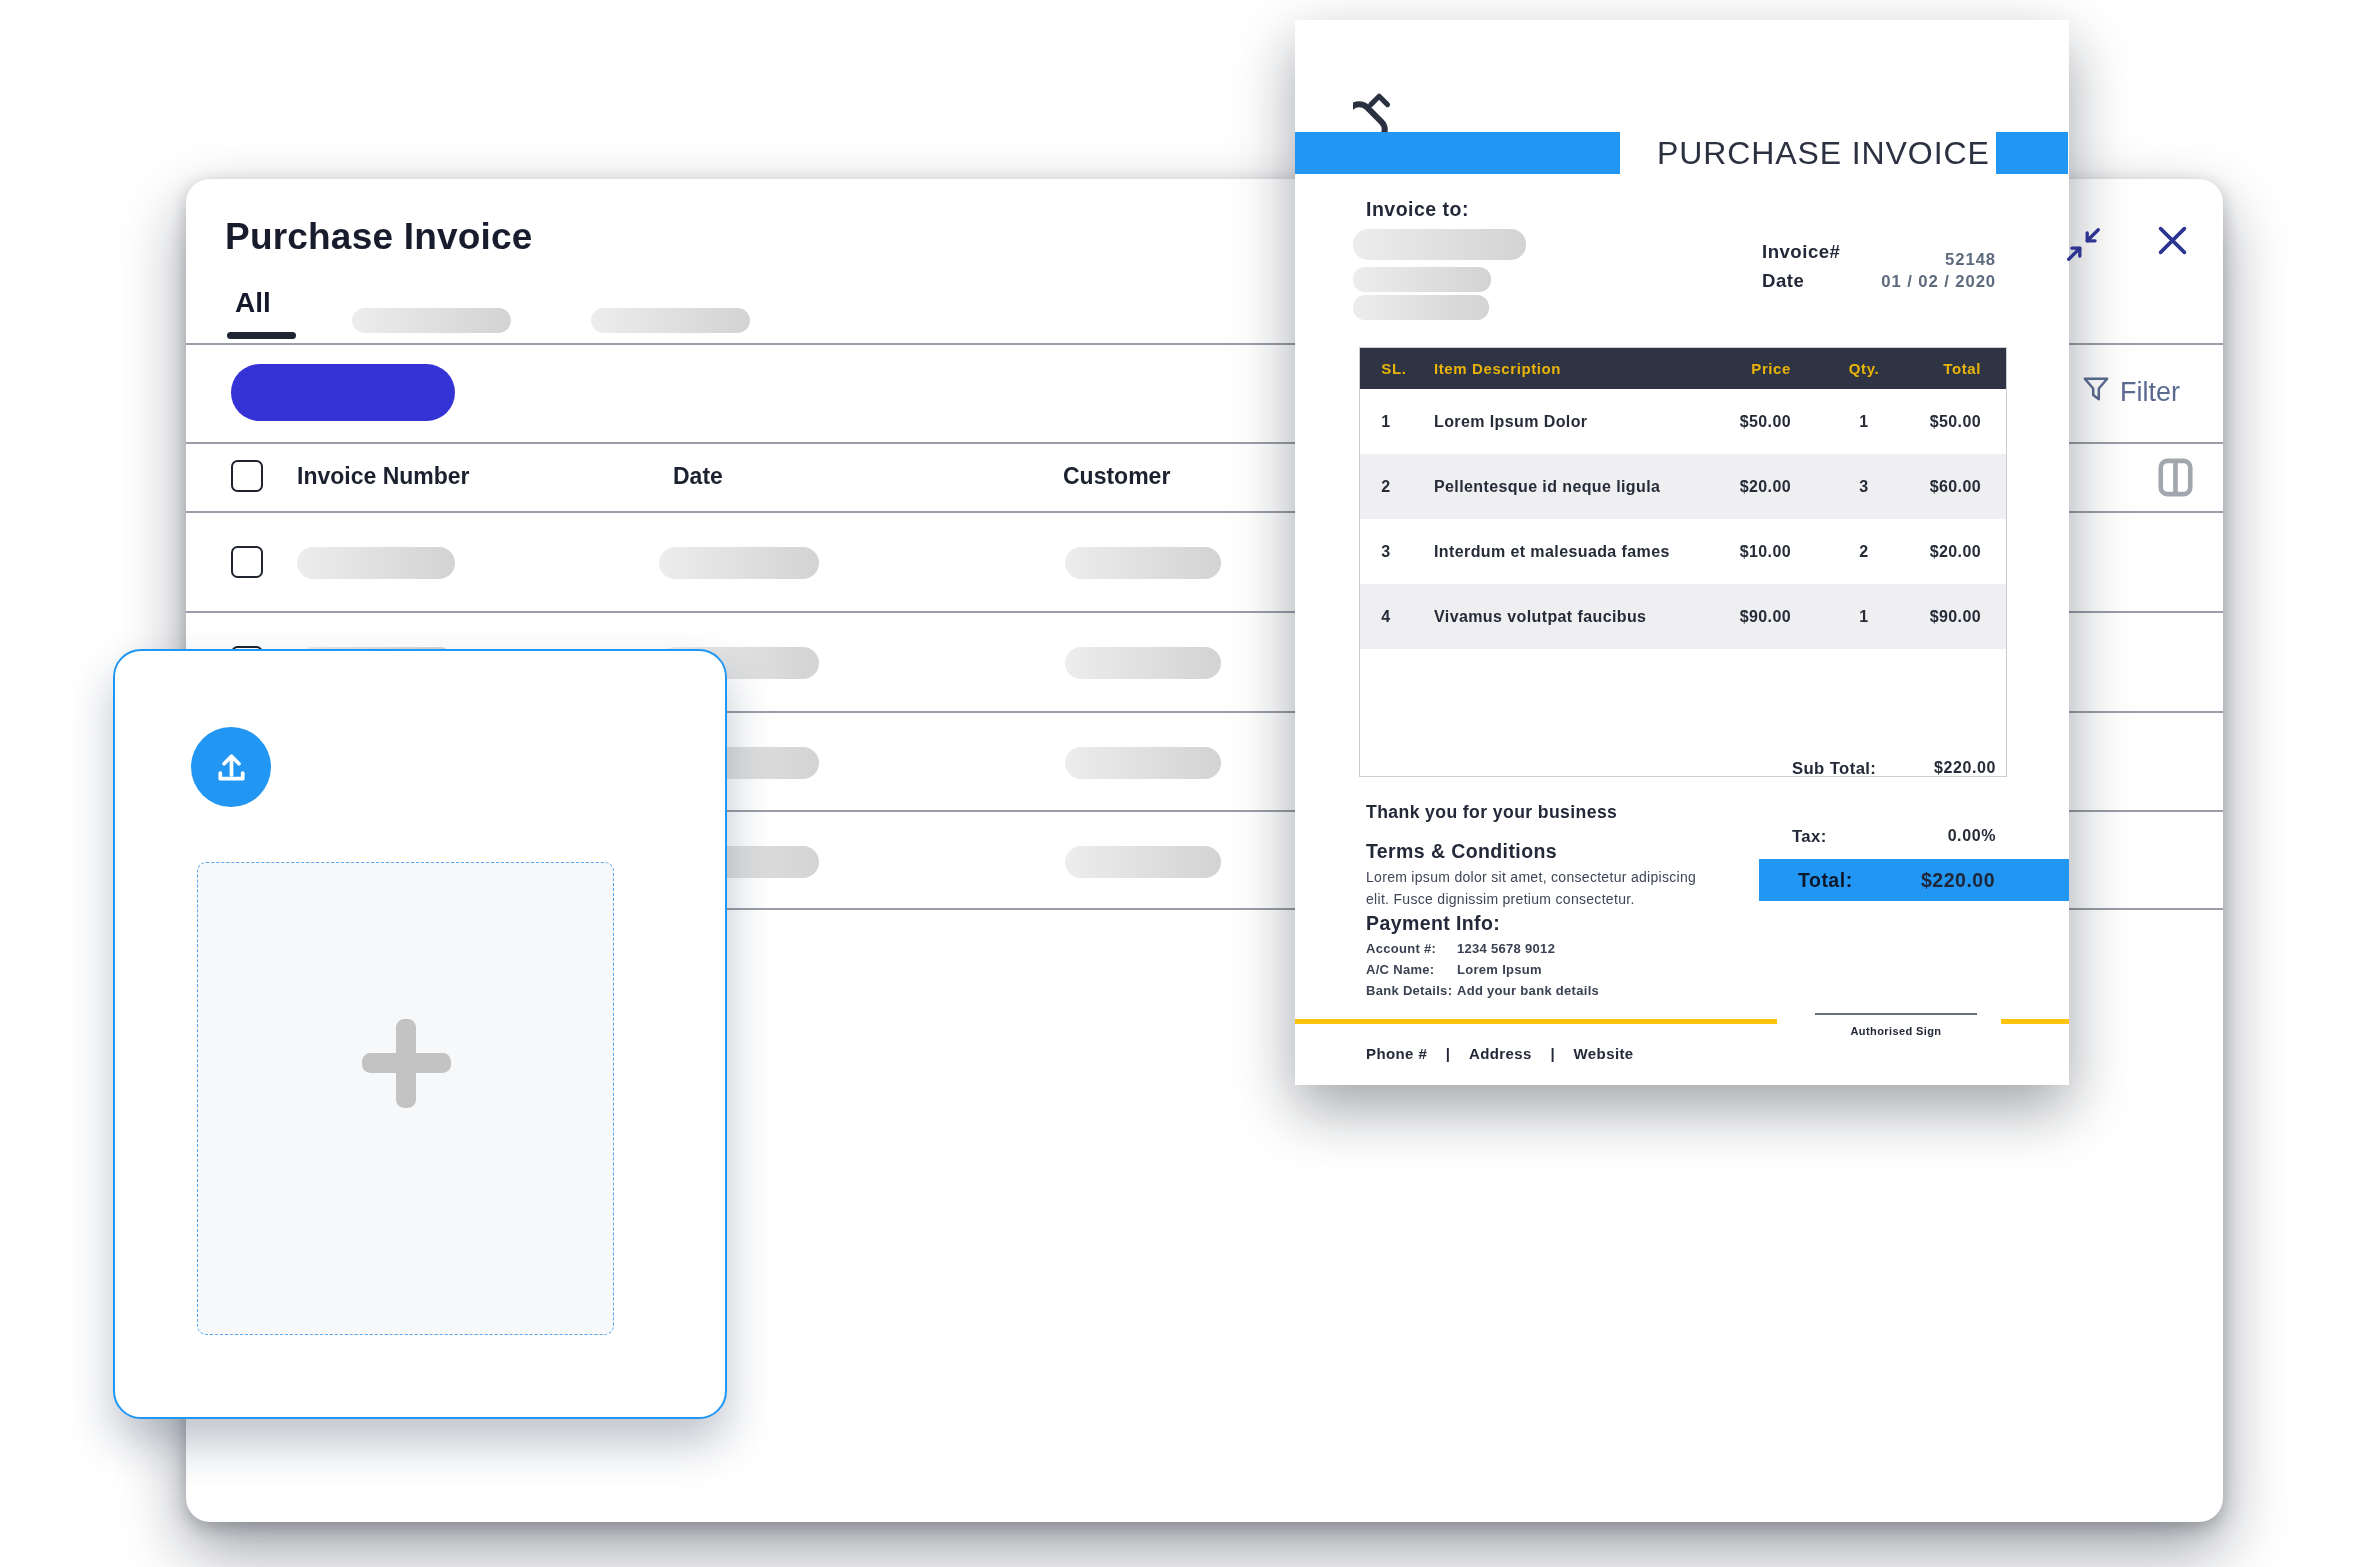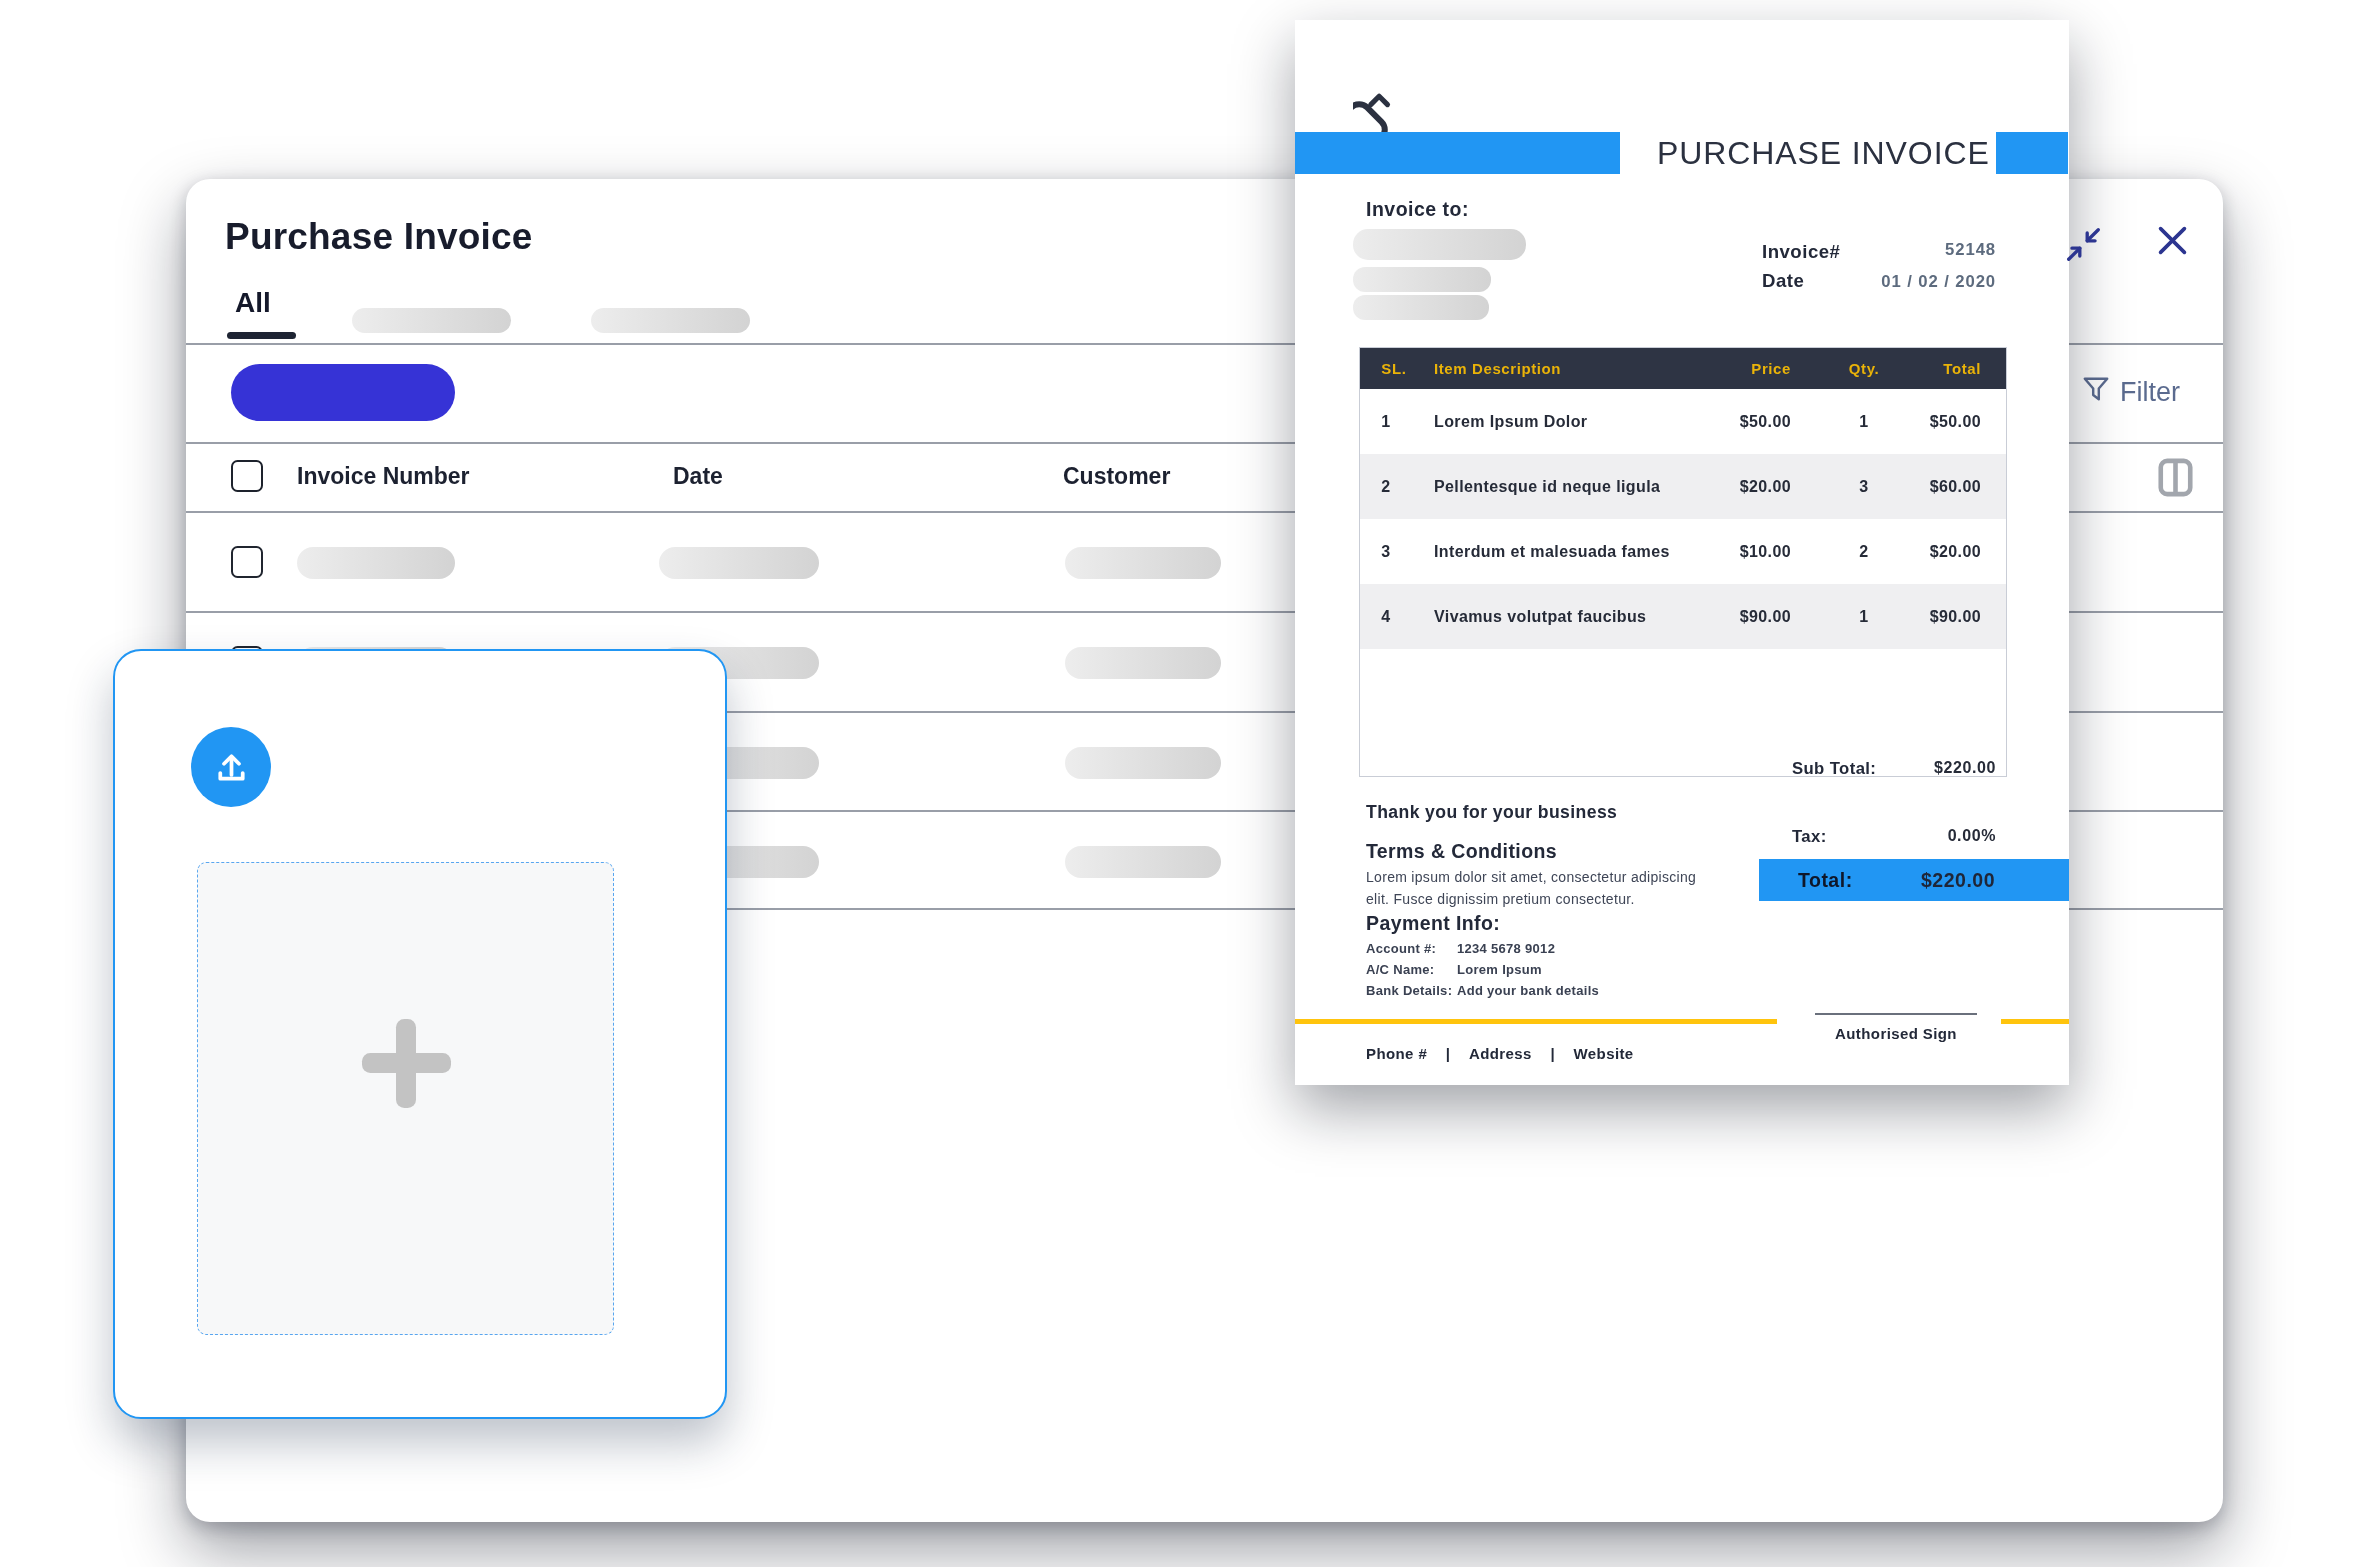--- a/index.html
+++ b/index.html
@@ -72,21 +72,21 @@
   .inv-bar-left { left:0; width:325px; }
   .inv-bar-right { left:701px; width:72px; }
   .inv-title { position:absolute; left:362px; top:112px; height:42px; line-height:42px; font-size:32px;
     letter-spacing:0.9px; color:#2b3140; font-weight:500; white-space:nowrap; }
   .inv-to { position:absolute; left:71px; top:178px; font-size:19.5px; font-weight:700; letter-spacing:0.5px; }
   .inv-ph1 { position:absolute; left:58px; top:209px; width:173px; height:31px; border-radius:15px; }
   .inv-ph2 { position:absolute; left:58px; top:247px; width:138px; height:25px; border-radius:12px; }
   .inv-ph3 { position:absolute; left:58px; top:275px; width:136px; height:25px; border-radius:12px; }
   .meta-label { position:absolute; left:467px; font-size:18.6px; font-weight:700; letter-spacing:0.5px; }
   .meta-value { position:absolute; right:73px; font-size:16.7px; font-weight:600; color:#5d6b7e; letter-spacing:0.9px; }
-  .m1{top:221px;} .m1v{top:220px;margin-left:8px;} .m2{top:250px;} .m2v{top:252px;}
+  .m1{top:221px;} .m1v{top:230px;margin-left:8px;} .m2{top:250px;} .m2v{top:252px;}
 
   .inv-table { position:absolute; left:64px; top:327px; width:648px; height:430px; border:0.9px solid #c9cdd6; background:#fff; }
   .inv-thead { position:relative; height:41px; background:#2e3444; color:#eab308; font-size:15px; font-weight:600; letter-spacing:0.6px; }
   .inv-thead span { line-height:41px; }
   .inv-row { position:relative; height:65px; font-size:16px; font-weight:600; color:#262b38; letter-spacing:0.4px; }
   .inv-row span { line-height:65px; }
   .inv-row.alt { background:#efeff1; }
   .c-sl { position:absolute; left:21.3px; }
   .c-desc { position:absolute; left:74px; }
   .c-price { position:absolute; right:215px; }
@@ -103,21 +103,21 @@
   .tot-label { position:absolute; left:497px; font-size:16.7px; font-weight:700; letter-spacing:0.4px; }
   .tot-value { position:absolute; right:73px; font-size:16px; font-weight:600; color:#262b38; letter-spacing:0.6px; }
   .t1{top:739px;} .t2{top:807px;}
   .total-bar { position:absolute; left:464px; top:839px; width:310px; height:42px; background:#2196f3; }
   .total-bar .lbl { position:absolute; left:39px; line-height:42px; font-size:19.5px; font-weight:700; color:#0f172a; letter-spacing:0.5px; }
   .total-bar .val { position:absolute; right:74px; line-height:42px; font-size:19.5px; font-weight:700; color:#1f2638; letter-spacing:0.5px; }
 
   .yellow-1 { position:absolute; left:0; top:999px; width:482px; height:5.6px; background:#ffc40d; }
   .yellow-2 { position:absolute; left:706px; top:999px; width:68px; height:5.6px; background:#ffc40d; }
   .sign-line { position:absolute; left:520px; top:993px; width:162px; height:2.8px; background:#6a707c; }
-  .sign-label { position:absolute; left:520px; top:1005px; width:162px; text-align:center; font-size:15px; font-weight:700; letter-spacing:0.4px; }
+  .sign-label { position:absolute; left:520px; top:1005px; width:162px; text-align:center; font-size:11px; font-weight:700; letter-spacing:0.4px; }
   .contact-row { position:absolute; left:71px; top:1025px; display:flex; gap:18.6px; font-size:15px; font-weight:700; letter-spacing:0.4px; }
 </style>
 </head>
 <body>
 
 <div id="stage">
 
   <section class="main-window">
     <h1 class="win-title">Purchase Invoice</h1>
 

